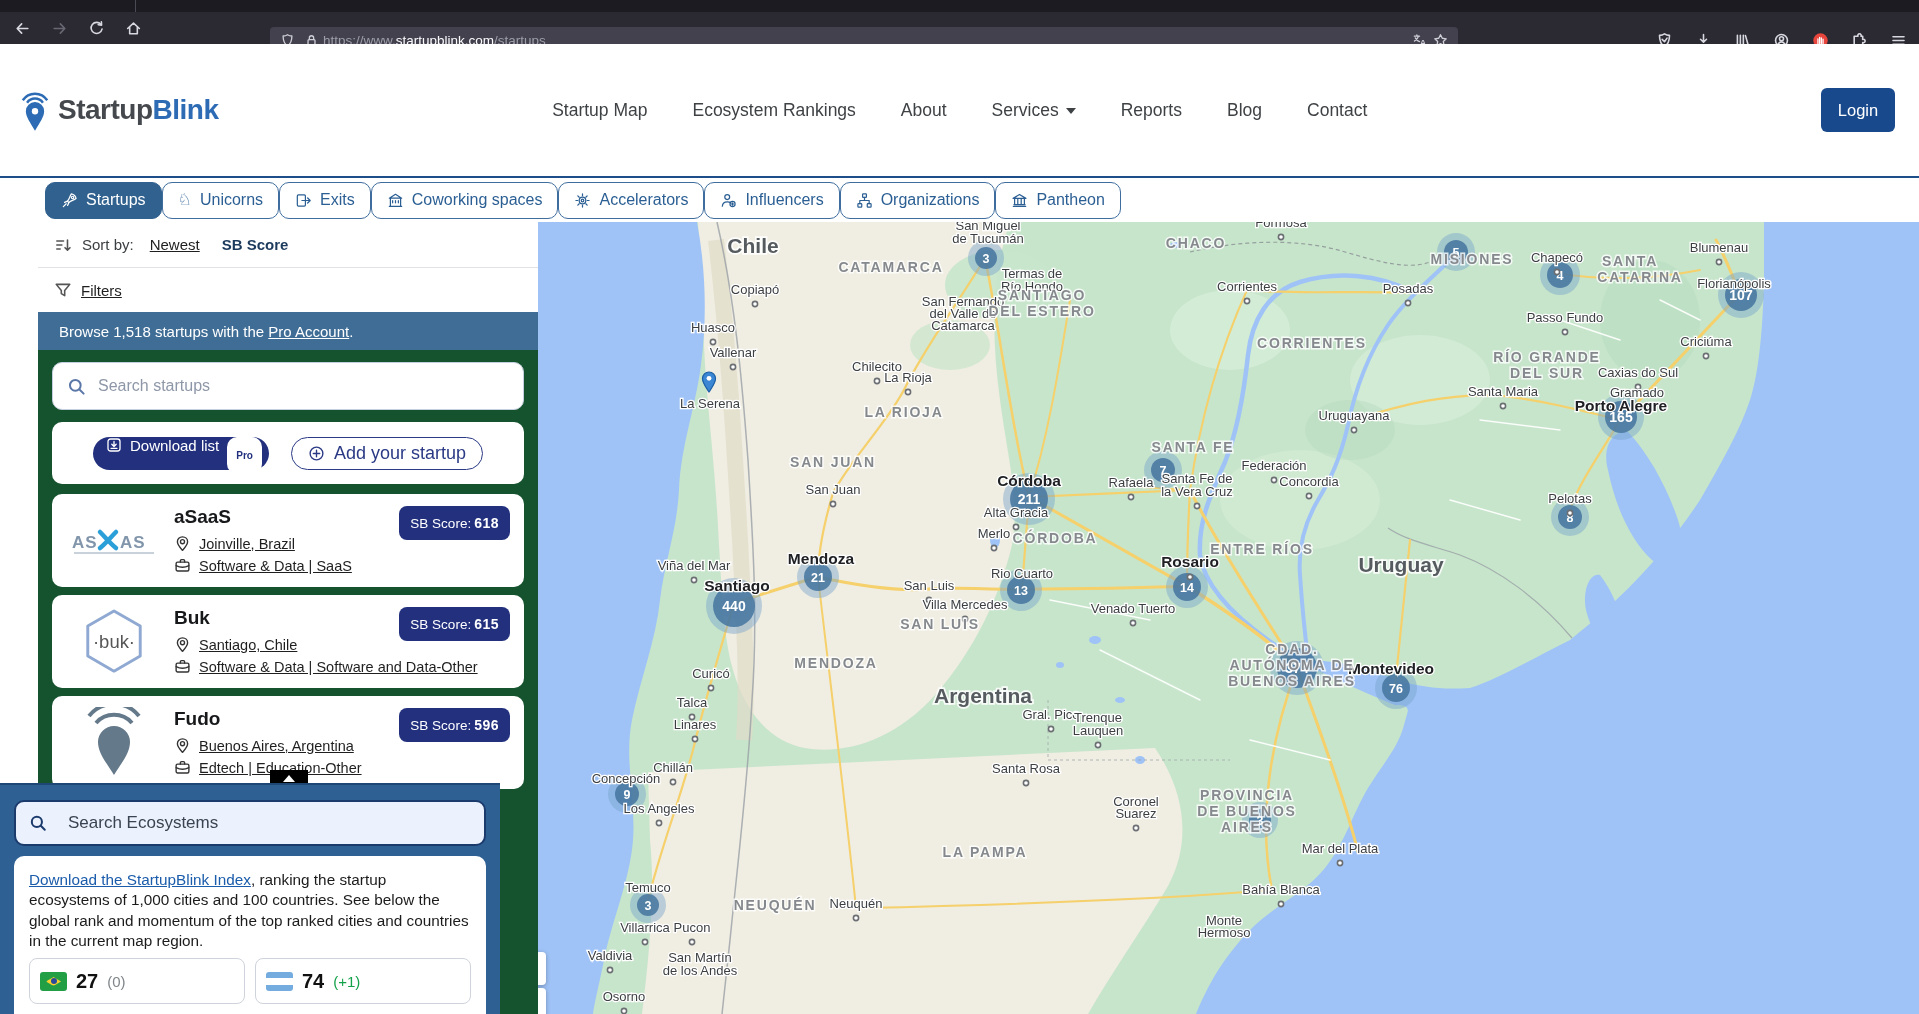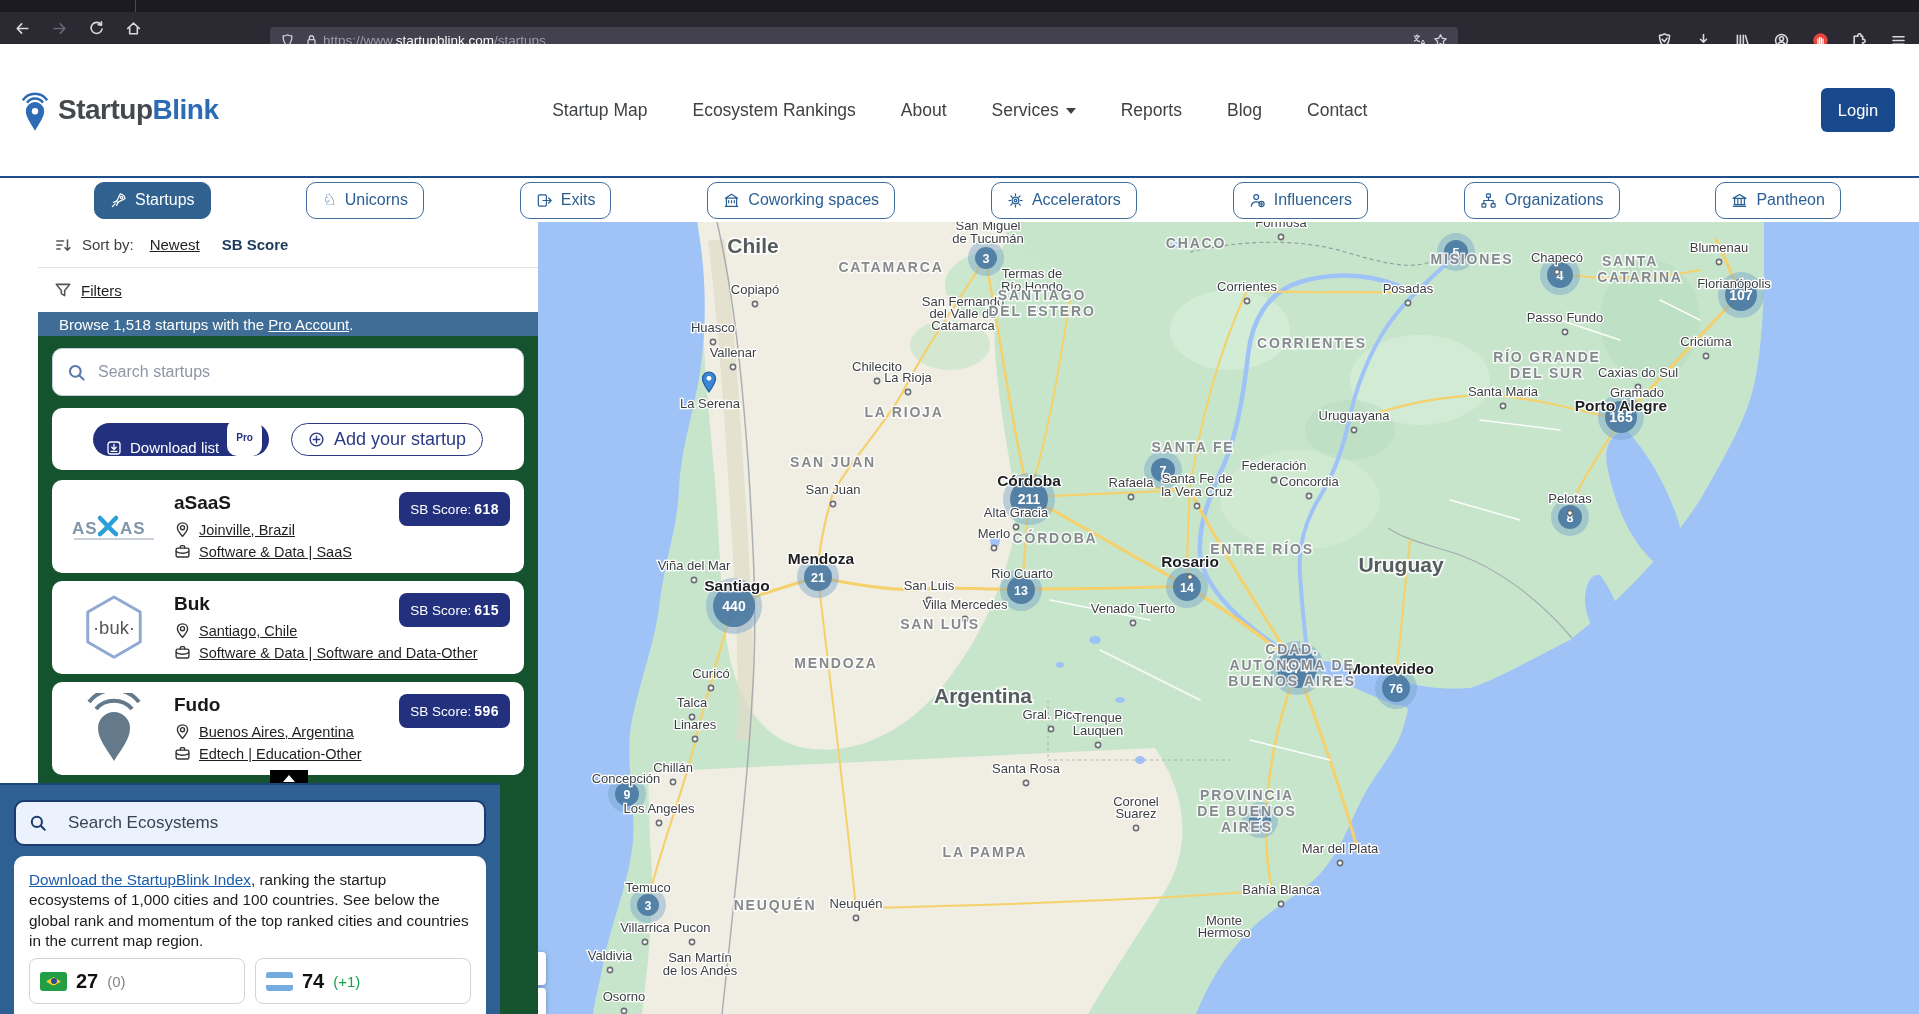--- a/index.html
+++ b/index.html
@@ -29,43 +29,43 @@
   .logo { display:flex; align-items:center; gap:6px; }
   .logo-text { font-size:28px; font-weight:600; letter-spacing:-0.5px; }
   .logo-text .t1 { color:#45484d; }
   .logo-text .t2 { color:#2d6cb5; }
   .mainnav { display:flex; align-items:center; gap:45px; margin:0 auto; padding-right:120px; }
   .nav-item { font-size:17.5px; color:#3f4245; cursor:pointer; display:flex; align-items:center; gap:7px; white-space:nowrap; }
   .nav-caret { width:0; height:0; border-left:5px solid transparent; border-right:5px solid transparent; border-top:6px solid #3f4245; margin-top:2px; }
   .loginbtn { background:#17498c; color:#fff; font-size:16.5px; border:none; border-radius:6px; width:74px; height:44px; cursor:pointer; }
 
   
-  .toolbar { position:absolute; left:0; top:176px; width:100%; height:46px; background:#fff; border-top:2px solid #1d4e89; display:flex; align-items:center; justify-content:space-between; padding:0 78px 0 94px; }
+  .toolbar { position:absolute; left:0; top:176px; width:100%; height:46px; background:#fff; border-top:2px solid #1d4e89; display:flex; align-items:center; padding:0 78px 0 45px; }
   .filter-btn { display:flex; align-items:center; gap:8px; height:37px; padding:0 15px; border:1.5px solid #3f6d9e; border-radius:10px; background:#fff; color:#2b5f94; font-size:16px; cursor:pointer; font-family:inherit; white-space:nowrap; }
   .filter-btn svg { width:17px; height:17px; stroke:currentColor; fill:none; stroke-width:1.15; stroke-linecap:round; stroke-linejoin:round; }
   .filter-btn .glyph { font-size:16px; line-height:1; }
   .filter-btn.active { background:#31618f; border-color:#31618f; color:#fff; }
 
   
   .sidebar { position:absolute; left:0; top:222px; width:500px; height:792px; background:#14532d; z-index:10;margin-left:38px; }
   .sortrow { height:46px; background:#fff; border-bottom:1px solid #e2e2e6; display:flex; align-items:center; padding:0 16px; gap:10px; }
   .sortrow svg, .filtersrow svg { width:18px; height:18px; stroke:#555; fill:none; stroke-width:1.4; stroke-linecap:round; stroke-linejoin:round; }
   .sort-label { font-size:15px; color:#3c4043; }
   .sort-link { font-size:15px; color:#1f1f1f; text-decoration:underline; cursor:pointer; margin-left:6px; }
   .sort-active { font-size:15px; color:#1c3a5c; font-weight:bold; margin-left:12px; cursor:pointer; }
   .filtersrow { height:44px; background:#fff; display:flex; align-items:center; padding:0 16px; gap:9px; }
   .filters-link { font-size:15px; color:#1f1f1f; text-decoration:underline; cursor:pointer; }
-  .probanner { height:24px; background:#3f6d96; color:#fff; font-size:15px; display:flex; align-items:center; padding:0 21px; white-space:pre; }
+  .probanner { height:38px; background:#3f6d96; color:#fff; font-size:15px; display:flex; align-items:center; padding:0 21px; white-space:pre; }
   .probanner a { color:#fff; cursor:pointer; text-decoration:underline; }
   .searchbox { position:relative; margin:12px 14px 0; height:48px; background:#fff; border:1.5px solid #c6cfdf; border-radius:10px; display:flex; align-items:center; padding:0 14px; gap:12px; }
   .searchbox svg { width:19px; height:19px; stroke:#5b77a8; fill:none; stroke-width:1.7; stroke-linecap:round; }
   .searchbox input { border:none; outline:none; flex:1; font-size:16px; font-family:inherit; color:#333; background:transparent; }
   .searchbox input::placeholder { color:#8e97a8; }
   .btncard { margin:12px 14px 10px; height:62px; background:#fff; border-radius:10px; display:flex; align-items:center; justify-content:space-around; padding:0 30px; }
-  .dl-btn { display:flex; align-items:flex-end; gap:8px; background:#22307e; color:#fff; border:none; border-radius:17px; height:33px; padding:0 7px 0 13px; font-size:15px; font-family:inherit; cursor:pointer; }
+  .dl-btn { display:flex; align-items:flex-start; gap:8px; background:#22307e; color:#fff; border:none; border-radius:17px; height:33px; padding:0 7px 0 13px; font-size:15px; font-family:inherit; cursor:pointer; }
   .dl-btn svg { width:16px; height:16px; stroke:#fff; fill:none; stroke-width:1.3; stroke-linecap:round; stroke-linejoin:round; }
   .pro-badge { background:#fff; color:#22307e; font-size:10px; font-weight:bold; border-radius:10px; padding:13px 9px; }
   .add-btn { display:flex; align-items:center; gap:9px; background:transparent; color:#2b3a85; border:1.5px solid #2b3a85; border-radius:17px; height:33px; padding:0 16px; font-size:18px; font-family:inherit; cursor:pointer; }
   .add-btn svg { width:17px; height:17px; stroke:#2b3a85; fill:none; stroke-width:1.3; stroke-linecap:round; }
   .scard { position:relative; margin:0 14px 8px; background:#fff; border-radius:10px; min-height:90px; padding:12px 14px 13px 122px; }
   .scard .logobox { position:absolute; left:14px; top:50%; transform:translateY(-50%); width:96px; display:flex; align-items:center; justify-content:center; }
   .sname { font-size:19px; font-weight:bold; color:#17181a; margin-bottom:7px; }
   .srow { display:flex; align-items:center; gap:8px; margin-top:5px; }
   .srow svg { width:17px; height:17px; stroke:#333; fill:none; stroke-width:1.3; stroke-linecap:round; stroke-linejoin:round; flex:0 0 auto; }
   .srow a { font-size:14.5px; color:#1f1f1f; text-decoration:underline; cursor:pointer; white-space:nowrap; }

